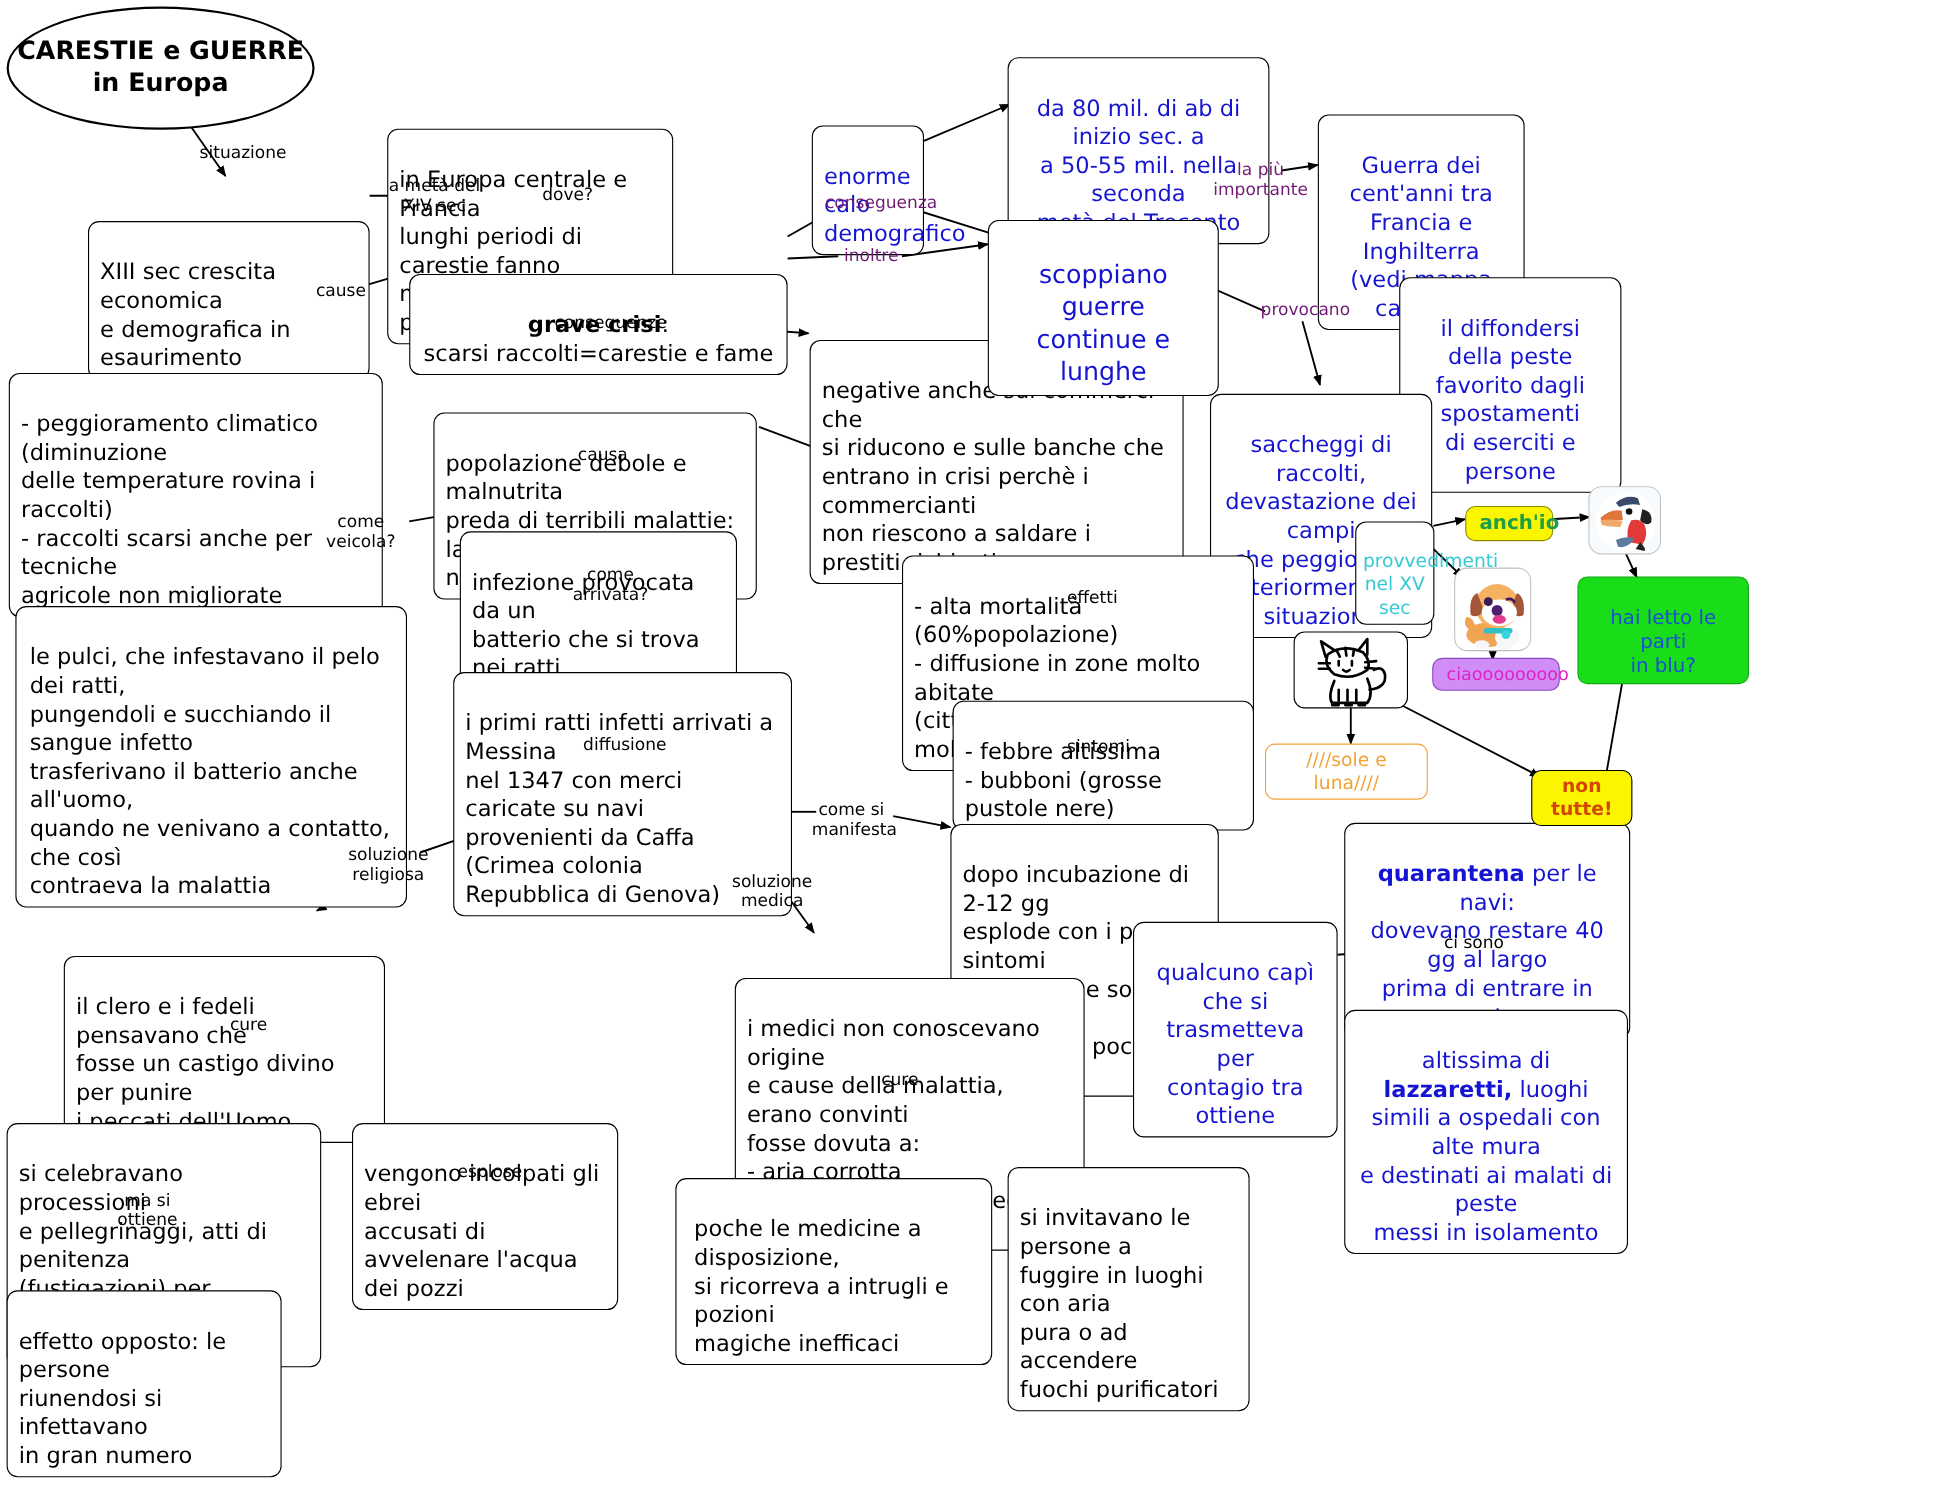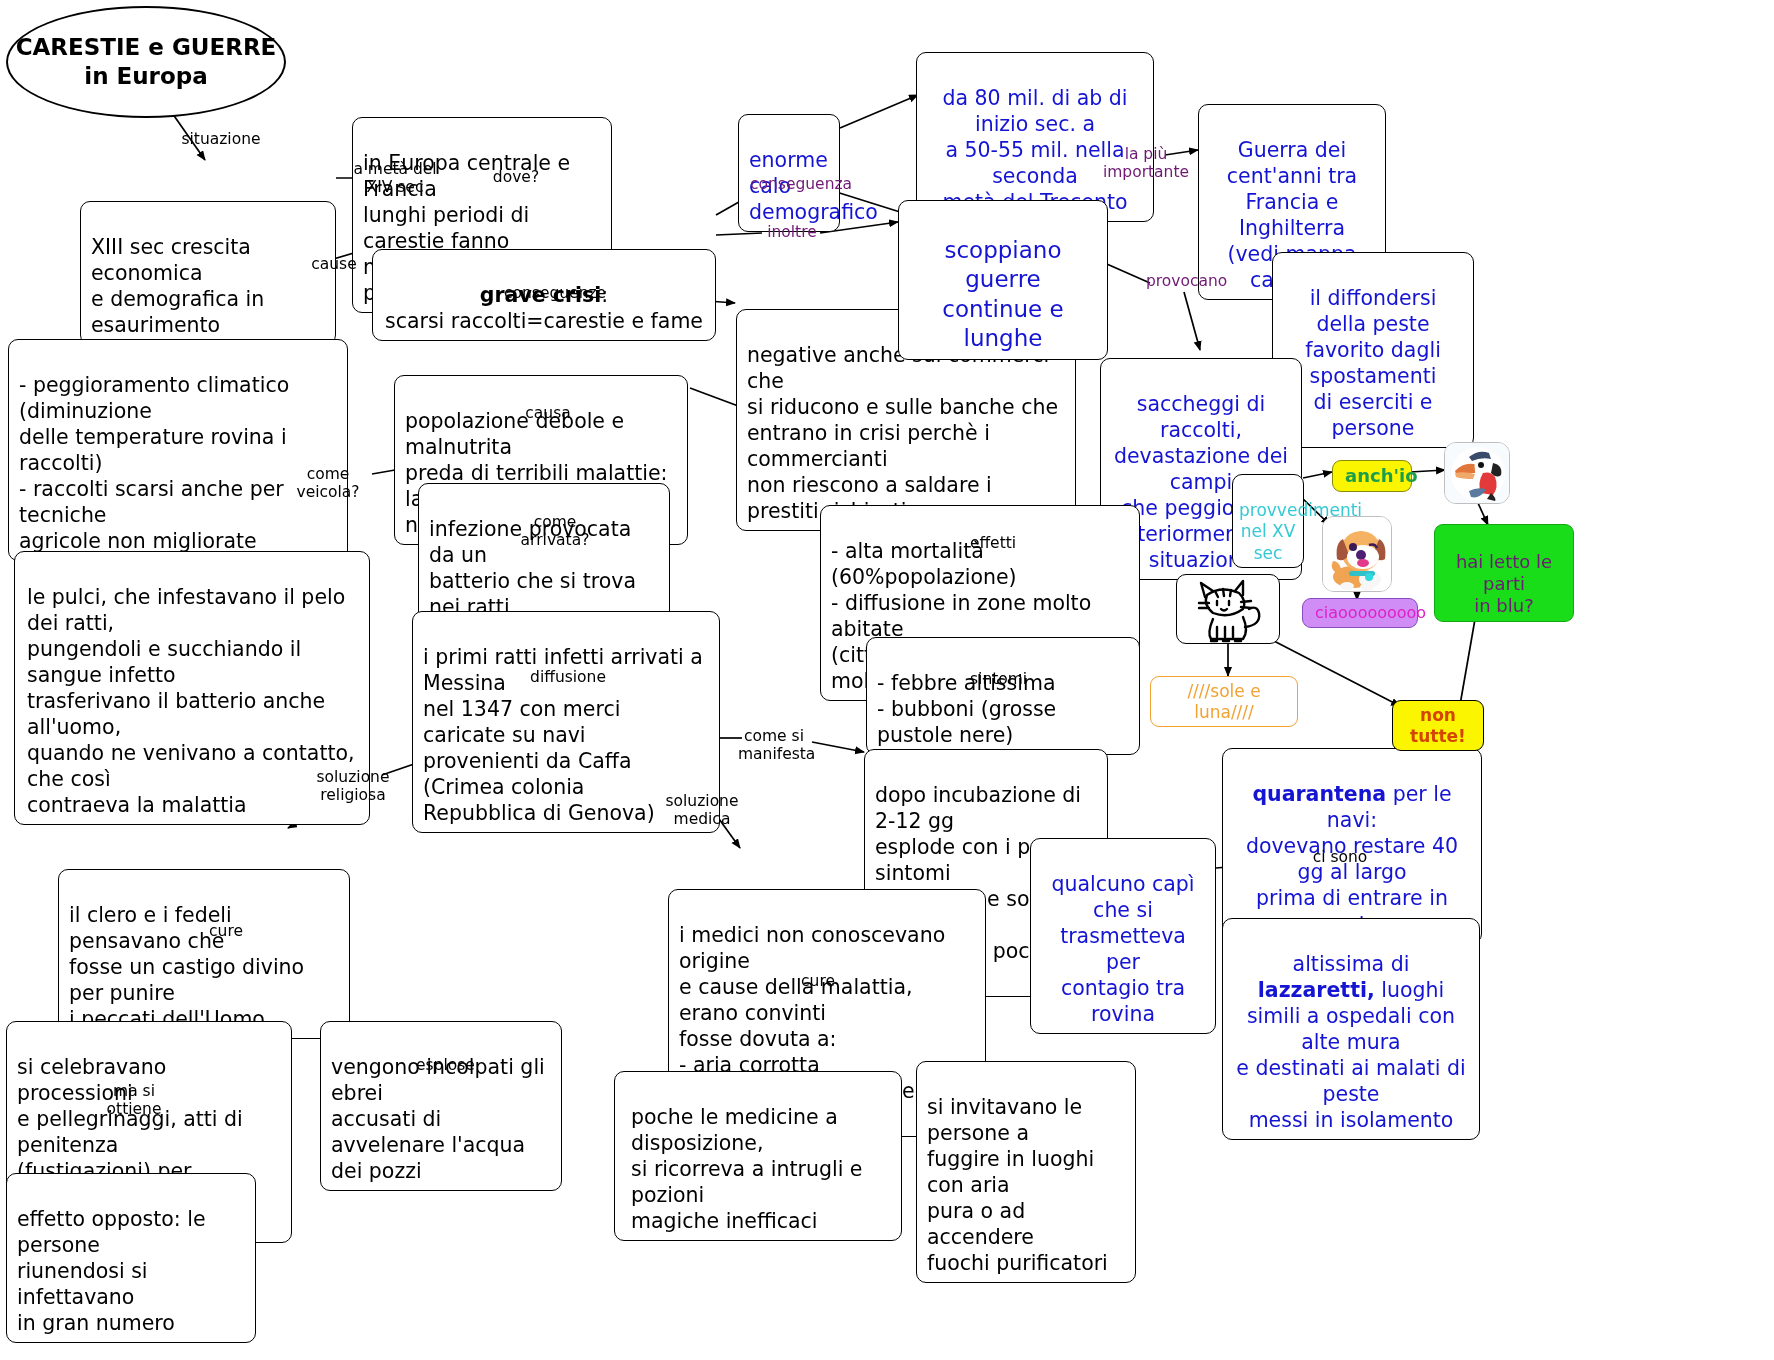--- a/index.html
+++ b/index.html
@@ -307,41 +307,41 @@
   <div class="node black" style="left:916px;top:1016px;width:220px;">
     <span>si invitavano le persone a
 fuggire in luoghi con aria
 pura o ad accendere
 fuochi purificatori</span>
   </div>
 
   <div class="node blue center" style="left:1030px;top:838px;width:186px;">
     <span>qualcuno capì che si
 trasmetteva per
-contagio tra rovina</span>
+contagio tra ottiene</span>
   </div>
 
   <div class="node blue center" style="left:1222px;top:748px;width:260px;">
     <span class="b">quarantena</span><span> per le navi:
 dovevano restare 40 gg al largo
 prima di entrare in porto</span>
   </div>
 
   <div class="node blue center" style="left:1222px;top:918px;width:258px;">
     <span>altissima di </span><span class="b">lazzaretti,</span><span> luoghi
 simili a ospedali con alte mura
 e destinati ai malati di peste
 messi in isolamento</span>
   </div>
 
   <div class="linklabel blk" style="left:176px;top:130px;width:90px;">situazione</div>
   <div class="linklabel blk" style="left:352px;top:160px;width:86px;">a metà del
 XIV sec</div>
   <div class="linklabel blk" style="left:486px;top:168px;width:60px;">dove?</div>
-  <div class="linklabel blk" style="left:282px;top:255px;width:56px;margin-left:24px;">cause</div>
+  <div class="linklabel blk" style="left:282px;top:255px;width:56px;">cause</div>
   <div class="linklabel blk" style="left:504px;top:284px;width:96px;">conseguenze</div>
   <div class="linklabel" style="left:750px;top:175px;width:94px;">conseguenza</div>
   <div class="linklabel" style="left:766px;top:223px;width:52px;">inoltre</div>
   <div class="linklabel" style="left:1102px;top:145px;width:88px;">la più
 importante</div>
   <div class="linklabel" style="left:1146px;top:272px;width:74px;">provocano</div>
   <div class="linklabel blk" style="left:520px;top:404px;width:56px;">causa</div>
   <div class="linklabel blk" style="left:278px;top:465px;width:100px;">come veicola?</div>
   <div class="linklabel blk" style="left:502px;top:513px;width:106px;">come arrivata?</div>
   <div class="linklabel blk" style="left:530px;top:668px;width:76px;">diffusione</div>
@@ -366,21 +366,21 @@
   </div>
 
   <div class="sticker" style="left:1332px;top:460px;width:80px;background:#fbf500;color:#1d9e4b;border:1.4px solid #8a8a00;font-size:18px;">
     <span>anch'io</span>
   </div>
 
   <div class="sticker" style="left:1302px;top:598px;width:116px;background:#cf8df5;color:#e020c8;border:1.4px solid #8a4bbf;font-size:16px;font-weight:normal;">
     <span>ciaooooooooo</span>
   </div>
 
-  <div class="sticker" style="left:1434px;top:524px;width:140px;background:#19dd19;color:#701a75;border:1.4px solid #12a812;font-size:18px;white-space:pre-line;font-weight:normal;">
+  <div class="sticker" style="left:1434px;top:524px;width:156px;background:#19dd19;color:#1d4ed8;border:1.4px solid #12a812;font-size:18px;white-space:pre-line;font-weight:normal;">
     <span>hai letto le parti
 in blu?</span>
   </div>
 
   <div class="sticker" style="left:1392px;top:700px;width:92px;background:#fbf500;color:#d44500;border:1.6px solid #000;font-size:17px;">
     <span>non tutte!</span>
   </div>
 
   <div class="sticker" style="left:1150px;top:676px;width:148px;background:#fff;color:#f2a233;border:1.6px solid #f2a233;font-size:17px;font-weight:normal;">
     <span>////sole e luna////</span>

